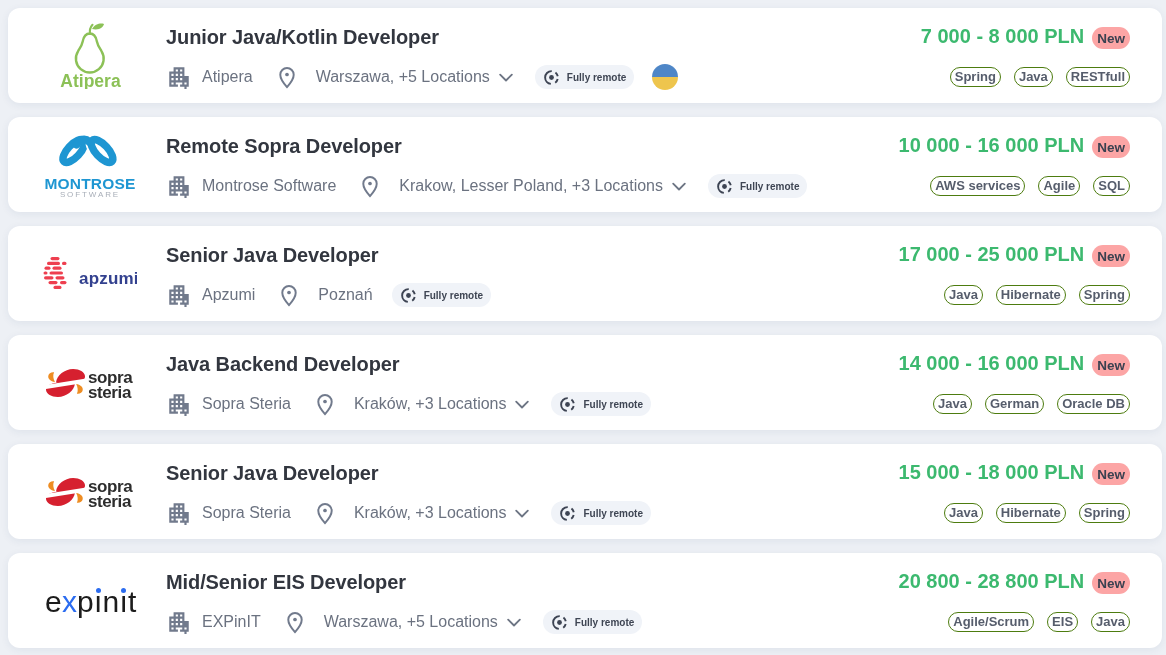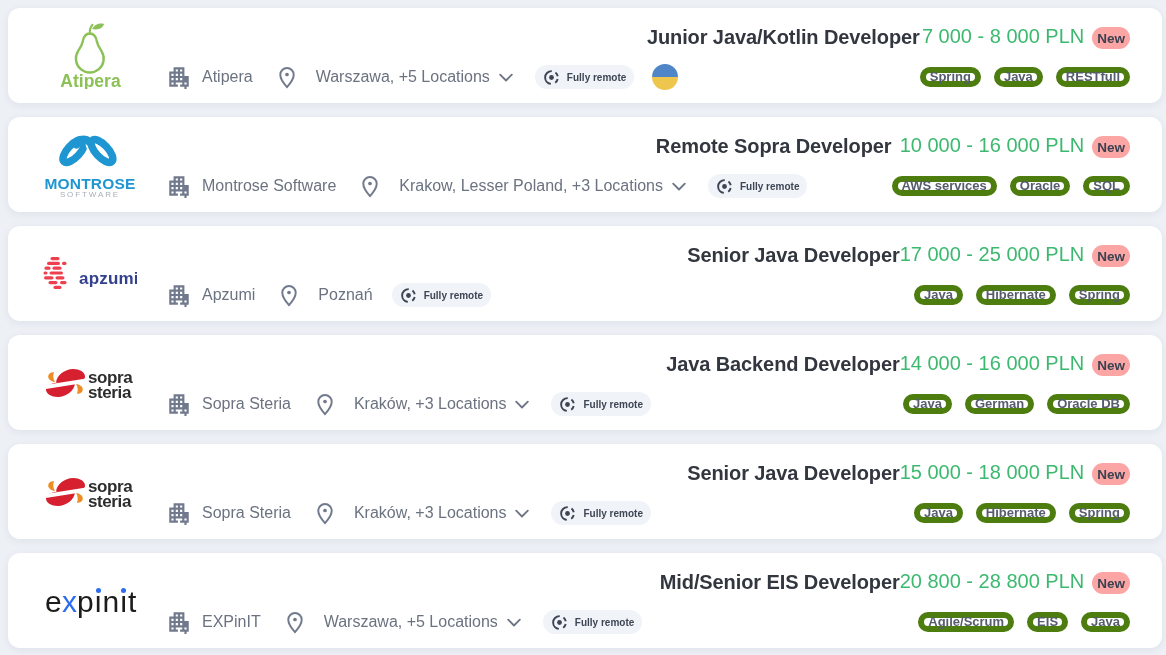--- a/index.html
+++ b/index.html
@@ -7,42 +7,42 @@
 body { background:#edf0f5; font-family:"Liberation Sans", sans-serif; }
 .wrap { padding-top:8px; }
 .card {
   width:1154px; height:95px; margin:0 0 14px 8px;
   background:#fff; border-radius:12px;
   box-shadow:0 2px 8px rgba(35,50,95,0.07);
   display:flex; align-items:stretch;
 }
 .logo { width:115px; margin-left:24px; display:flex; justify-content:center; align-items:center; }
 .main { margin-left:19px; flex:1; padding-top:17px; }
-.title { font-size:20px; font-weight:700; color:#32363f; line-height:25px; letter-spacing:-0.1px;text-align:right; }
+.title { font-size:20px; font-weight:700; color:#32363f; line-height:25px; letter-spacing:-0.1px; }
 .meta { margin-top:12px; display:flex; align-items:center; height:30px; }
 .meta .g { font-size:16px; color:#6b7280; }
 .co { margin-left:10px; }
 .pin { margin-left:21px; }
 .loc { margin-left:16px; }
 .chev { margin-left:6px; }
 .rpill {
   margin-left:19px; height:24px; padding:0 8px; border-radius:15px;
   background:#f0f3f8; display:flex; align-items:center;
   font-size:10px; font-weight:700; color:#3e4553;
 }
 .rpill svg { margin-right:7px; }
 .flag { width:26px; height:26px; border-radius:50%; margin-left:18px;
   background:linear-gradient(#4e86c7 0 50%, #eec54d 50% 100%); }
 .right { margin-left:auto; margin-right:32px; display:flex; flex-direction:column; align-items:flex-end; padding-top:18px; }
 .salrow { display:flex; align-items:center; height:24px; }
-.sal { font-size:20px; font-weight:400; color:#3cb96f; position:relative; top:-1.5px; }
+.sal { font-size:20px; font-weight:700; color:#3cb96f; position:relative; top:-1.5px; }
 .new { margin-left:8px; height:22px; padding:0 5px; border-radius:11px; background:#fca5a5;
   display:flex; align-items:center; font-size:13.5px; font-weight:700; color:#3a4150; }
 .tags { margin-top:13px; display:flex; align-items:center; gap:13px; height:27px; }
-.tag { height:20px; padding:0 4px; border:6px solid #4d7c0f; border-radius:13px;
+.tag { height:20px; padding:0 4px; border:1px solid #4d7c0f; border-radius:13px;
   display:flex; align-items:center; font-size:13px; font-weight:700; color:#565d6c;
   background:#fff; }
 </style>
 </head>
 <body>
 <div class="wrap">
 
 <div class="card">
   <div class="logo">
     <svg width="72" height="66" viewBox="0 0 72 66">
@@ -123,21 +123,21 @@
         Fully remote</span>
     </div>
   </div>
   <div class="right">
     <div class="salrow">
           <span class="sal">10 000 - 16 000 PLN</span>
           <span class="new">New</span>
         </div>
     <div class="tags">
           <span class="tag">AWS services</span>
-          <span class="tag">Oracle</span>
+          <span class="tag">Agile</span>
           <span class="tag">SQL</span>
         </div>
   </div>
 </div>
 
 <div class="card">
   <div class="logo">
     <svg width="95" height="34" viewBox="0 0 95 34">
       <g fill="#ee3f4f" transform="translate(0.5 -1.5)">
         <rect x="8" y="1.5" width="9" height="3.2" rx="1.6"></rect>

